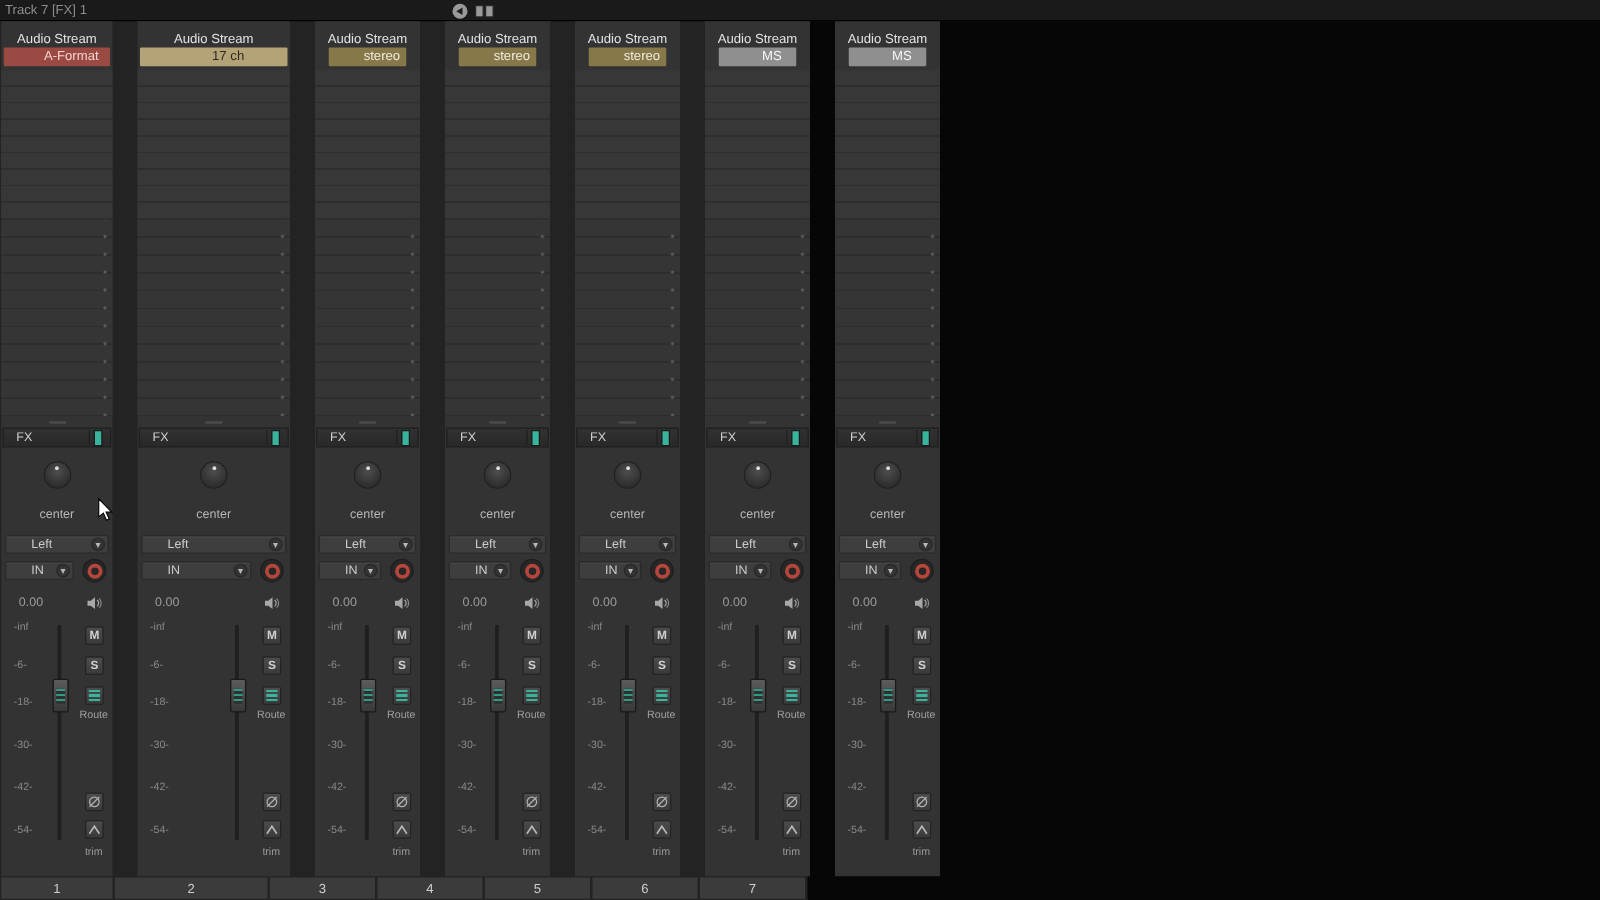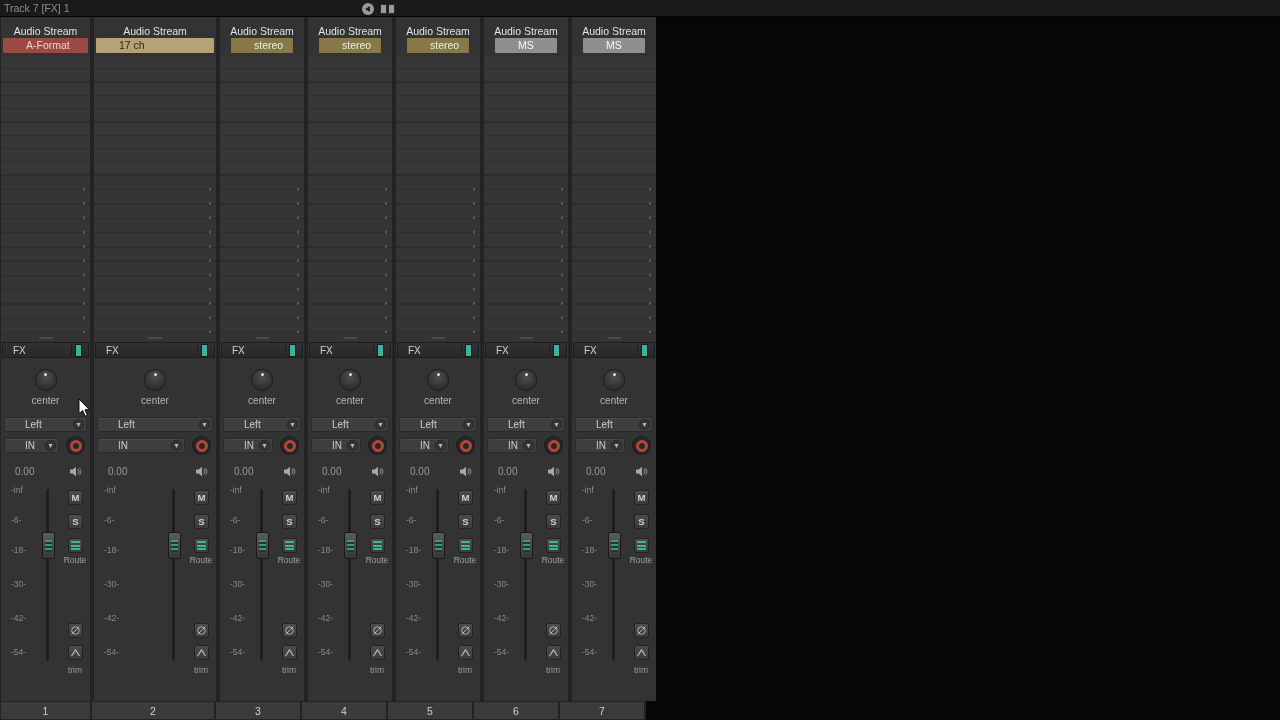--- a/index.html
+++ b/index.html
@@ -31,34 +31,34 @@
     border-right:5px solid #1e1e1e;margin-right:1px;
   }
   .dock-pair{display:flex;gap:1px;}
   .dock-pair span{display:block;width:7px;height:10px;background:#9a9a9a;border:1px solid #2a2a2a;border-radius:1px;}
 
   
   .mixer{
     position:absolute;left:0;top:17px;width:646px;height:703px;
     background:#232323;padding-left:1px;
   }
-  .strips{display:flex;gap:4px;height:684px;}
+  .strips{display:flex;gap:20px;height:684px;}
   .numbers{display:flex;gap:2px;margin-top:1px;}
   .strip{flex:0 0 auto;width:84px;height:684px;background:#333333;padding-top:7px;position:relative;}
   .num-cell{
     flex:0 0 auto;width:84px;height:17px;background:#3b3b3b;
     display:flex;align-items:center;justify-content:center;
     font-size:10.5px;color:#cfcfcf;
   }
   .strips .strip:nth-child(1), .numbers .num-cell:nth-child(1){width:89px;}
   .strips .strip:nth-child(2), .numbers .num-cell:nth-child(2){width:122px;}
 
   .stream-label{height:14px;line-height:14px;text-align:center;font-size:10.5px;color:#e2e2e2;white-space:nowrap;overflow:hidden;}
   .badge{
-    height:15px;line-height:15px;font-size:10.5px;
+    height:15px;line-height:15px;text-align:center;font-size:10.5px;
     margin:0 2px 3px 2px;border-radius:1px;white-space:nowrap;overflow:hidden;padding-left:23px;
   }
   .strips .strip:nth-child(n+3) .badge{width:62px;margin:0 auto 3px auto;}
 
   .slots-upper{
     height:120px;
     background:repeating-linear-gradient(to bottom,#373737 0px,#373737 12px,#2e2e2e 12px,#2e2e2e 13.3px);
   }
   .slots-lower{
     height:157px;position:relative;
@@ -80,21 +80,21 @@
   .fx-divider{width:1px;height:12px;background:#1f1f1f;margin-right:4px;}
   .fx-indicator{width:5px;height:11px;background:var(--accent);box-shadow:0 0 0 1px #1a1a1a;margin-right:7px;}
 
   .knob-row{margin-top:12px;height:22px;display:flex;justify-content:center;}
   .knob{
     width:20px;height:20px;border-radius:50%;position:relative;
     background:radial-gradient(circle at 50% 35%, #4e4e4e, #2d2d2d 75%);
     box-shadow:0 0 0 1px #202020;
   }
   .knob-dot{position:absolute;top:3px;left:50%;margin-left:-1.5px;width:3px;height:3px;border-radius:50%;background:#dedede;}
-  .pan-label{margin-top:2px;height:13px;line-height:13px;text-align:center;font-size:10px;color:#b5b5b5;}
+  .pan-label{margin-top:13px;height:13px;line-height:13px;text-align:center;font-size:10px;color:#b5b5b5;}
 
   .select{
     height:15px;margin:0 3px;background:#3e3e3e;border:1px solid #2a2a2a;border-radius:2px;
     display:flex;align-items:center;box-shadow:inset 0 1px 0 #4a4a4a;
   }
   .select-value{flex:1;font-size:10px;color:#cccccc;padding-left:5px;line-height:13px;white-space:nowrap;overflow:hidden;margin-left:15px;}
   .select-chevron{
     width:11px;height:11px;border-radius:50%;background:#343434;border:1px solid #272727;
     color:#b8b8b8;font-size:8px;line-height:9px;text-align:center;margin-right:2px;flex:0 0 auto;
   }

